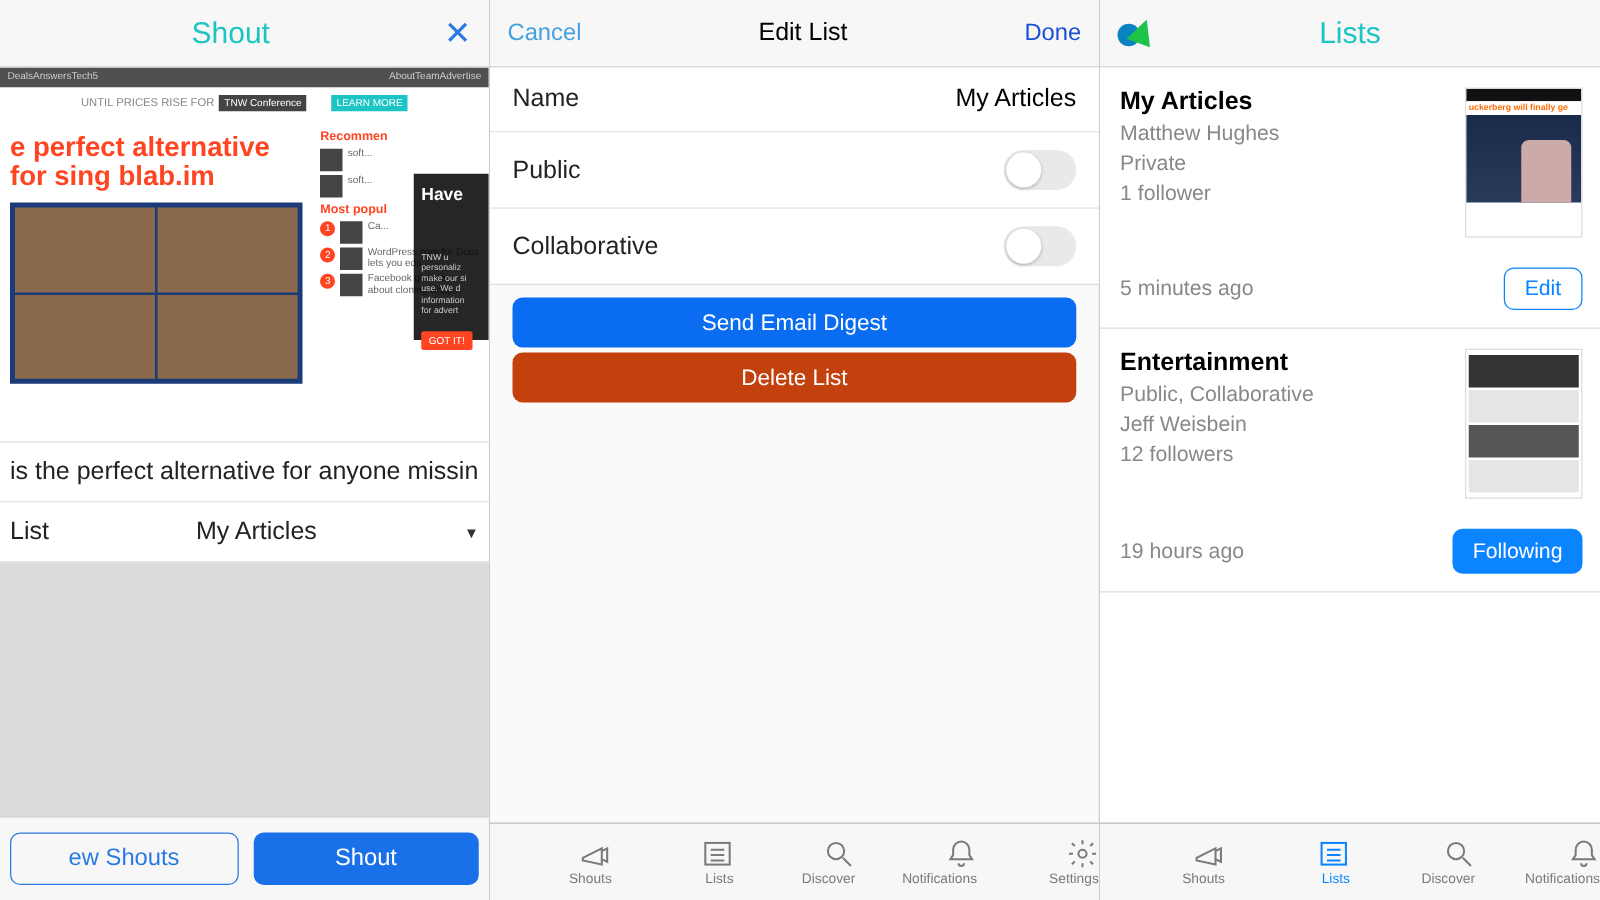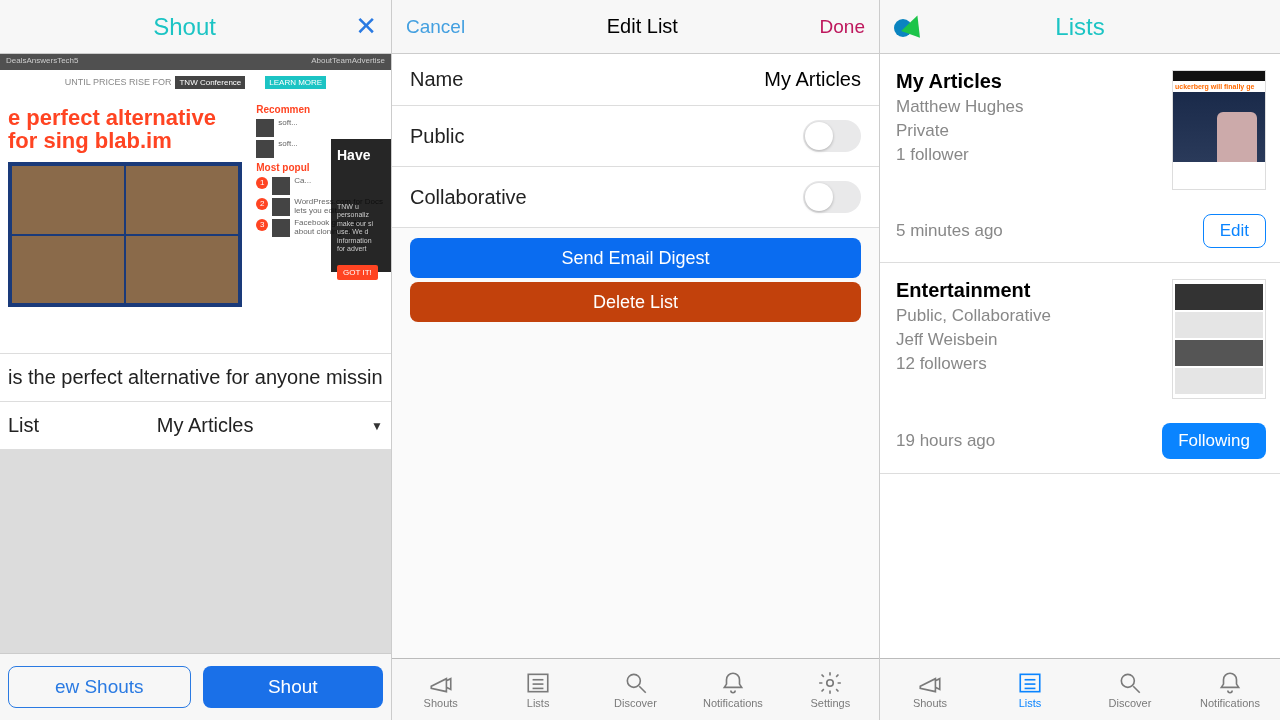--- a/index.html
+++ b/index.html
@@ -5,21 +5,21 @@
 *{margin:0;padding:0;box-sizing:border-box;font-family:-apple-system,Helvetica,Arial,sans-serif}
 body{width:1280px;height:720px;display:flex;background:#f5f5f5;overflow:hidden}
 .panel{display:flex;flex-direction:column;background:#fafafa;border-right:1px solid #ccc;height:720px}
 .p1{width:392px}
 .p2{width:488px}
 .p3{width:400px;border-right:none}
 .header{height:54px;display:flex;align-items:center;justify-content:space-between;padding:0 14px;border-bottom:1px solid #ccc;background:#f7f7f7}
 .header-title{font-size:24px;font-weight:400}
 .teal{color:#1cc4c4}
 .lblue{color:#44a0e0}
-.blue{color:#be185d}
+.blue{color:#1d4ed8}
 .close{font-size:26px;color:#2a7ae2;cursor:pointer}
 .hbtn{font-size:19px;cursor:pointer}
 .preview{height:300px;background:#fff;border-bottom:1px solid #ddd;position:relative;overflow:hidden}
 .pv-bar{height:16px;background:#505050;display:flex;gap:0;padding:2px 6px;font-size:8px;color:#ccc}
 .pv-banner{height:24px;background:#fff;display:flex;align-items:center;justify-content:center;font-size:9px;color:#888}
 .pv-conf{background:#444;color:#fff;padding:2px 4px;font-size:8px;margin-left:4px}
 .pv-learn{background:#1cc4c4;color:#fff;padding:2px 4px;font-size:8px;margin-left:20px}
 .pv-body{display:flex;height:260px}
 .pv-left{flex:0 0 64%;padding:6px 8px}
 .pv-headline{color:#ff4422;font-size:22px;font-weight:700;line-height:1.05;margin:6px 0 10px}
@@ -44,21 +44,21 @@
 .btn-primary{background:#1a70e8;color:#fff}
 .row{display:flex;align-items:center;justify-content:space-between;padding:14px 18px;background:#fff;border-bottom:1px solid #ddd;font-size:20px;color:#222}
 .row .val{color:#000}
 .toggle{width:58px;height:32px;border-radius:16px;background:#e9e9ea;position:relative;cursor:pointer}
 .toggle::after{content:"";position:absolute;left:2px;top:2px;width:28px;height:28px;border-radius:50%;background:#fff;box-shadow:0 1px 3px rgba(0,0,0,0.25)}
 .btnrow{padding:10px 18px}
 .wbtn{height:40px;border-radius:8px;display:flex;align-items:center;justify-content:center;color:#fff;font-size:18px;cursor:pointer}
 .wbtn-blue{background:#0a6cf0}
 .wbtn-red{background:#c2410c;margin-top:4px}
 .tabbar{height:62px;border-top:1px solid #bbb;background:#f7f7f7;display:flex}
-.tab{flex:1;display:flex;flex-direction:column;align-items:center;justify-content:center;color:#7a7a7a;font-size:11px;cursor:pointer;gap:1px}
+.tab{flex:1;display:flex;flex-direction:column;align-items:flex-end;justify-content:center;color:#7a7a7a;font-size:11px;cursor:pointer;gap:1px}
 .tab.active{color:#0a84ff}
 .tab svg{width:26px;height:26px}
 .p3-body{flex:1;overflow:auto;background:#fff}
 .card{padding:16px 14px 14px 16px;border-bottom:1px solid #ddd}
 .card-top{display:flex;gap:10px}
 .card-info{flex:1}
 .card-title{font-size:20px;font-weight:700;color:#000;margin-bottom:2px}
 .card-meta{font-size:17px;color:#888;line-height:1.4}
 .card-thumb{width:94px;height:120px;background:#fff;border:1px solid #ddd;flex-shrink:0;overflow:hidden;font-size:7px}
 .card-bot{display:flex;align-items:center;justify-content:space-between;margin-top:24px}

